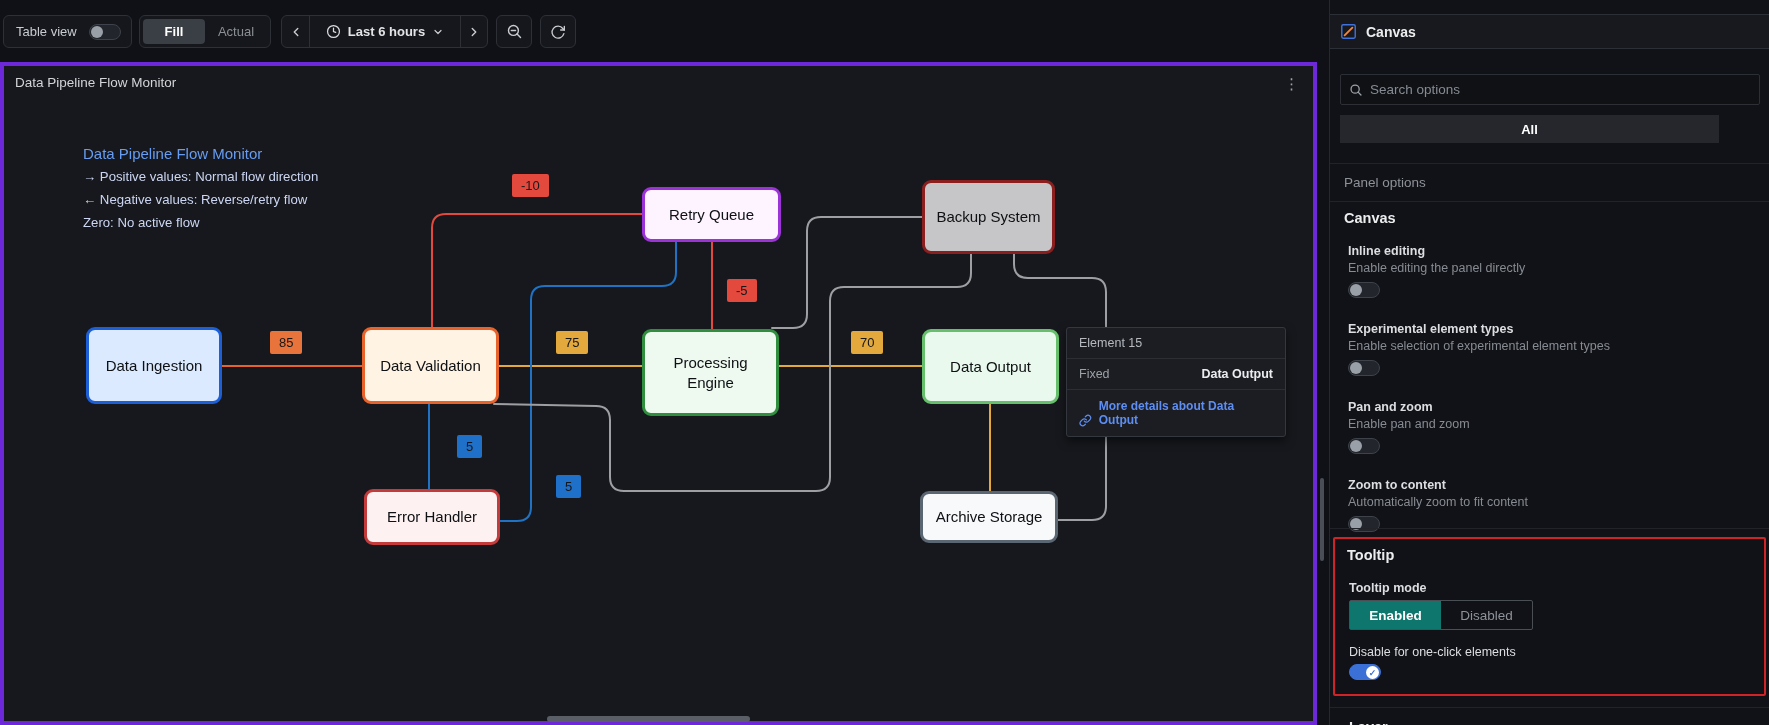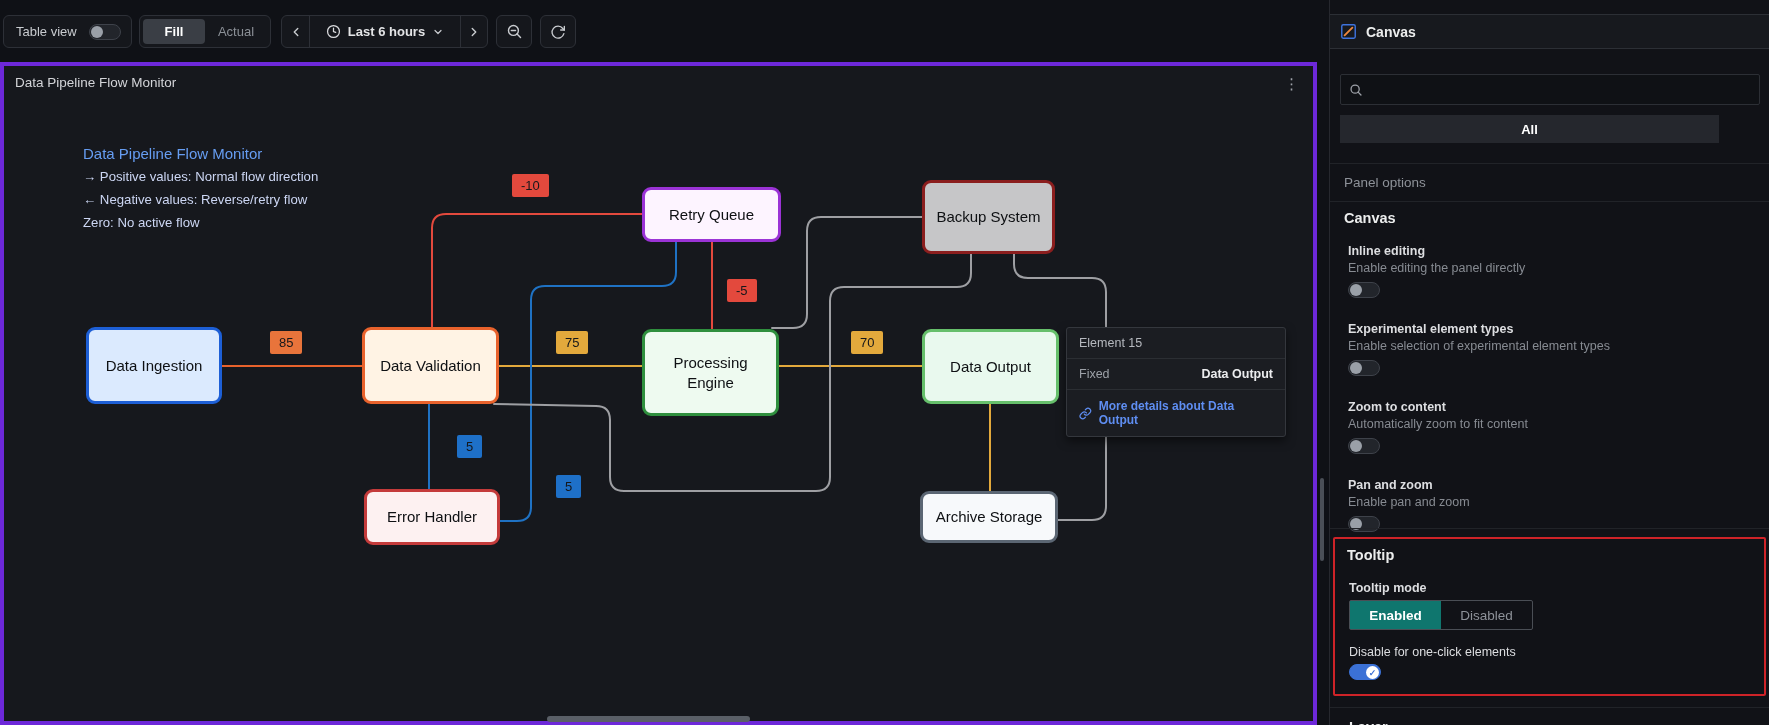--- a/index.html
+++ b/index.html
@@ -43,21 +43,21 @@
   .node span { font-size:15px; color:#0e1013; line-height:1.3; }
 
   .edge-label { position:absolute; padding:4px 9px; font-size:13px; color:#15171b; border-radius:2px; }
 
   
   .cv-tooltip { position:absolute; left:1062px; top:261px; width:220px; background:#1b1d22; border:1px solid #34373d; border-radius:3px; box-shadow:0 4px 10px rgba(0,0,0,.5); font-size:12.5px; }
   .cv-tooltip .tt-head { padding:8px 12px; color:#b6b9bf; border-bottom:1px solid #2b2e33; }
   .cv-tooltip .tt-row { padding:8px 12px; display:flex; justify-content:space-between; border-bottom:1px solid #2b2e33; }
   .tt-key { color:#9da1a8; }
   .tt-val { color:#ebecee; font-weight:bold; }
-  .tt-link { padding:9px 12px; display:flex; align-items:center; gap:7px; color:#5f8ef2; font-weight:bold; font-size:12px; cursor:pointer; }
+  .tt-link { padding:9px 12px; display:flex; align-items:flex-end; gap:7px; color:#5f8ef2; font-weight:bold; font-size:12px; cursor:pointer; }
 
   .vthumb { position:absolute; left:1320px; top:478px; width:4px; height:83px; background:#4a4f57; border-radius:2px; }
   .hthumb { position:absolute; left:547px; top:716px; width:203px; height:6px; background:#5a5f67; border-radius:3px; }
 
   
   .sidebar { position:absolute; left:1329px; top:0; width:440px; height:725px; background:#111217; border-left:1px solid #26282e; }
   .sb-header { position:absolute; left:0; top:14px; width:440px; height:35px; background:#17191e; border-top:1px solid #2c2f35; border-bottom:1px solid #2c2f35; display:flex; align-items:center; gap:9px; padding:0 10px; }
   .sb-header .title { font-size:14px; font-weight:bold; color:#eceded; }
   .search-box { position:absolute; left:10px; top:74px; width:420px; height:31px; border:1px solid #2c2f35; border-radius:2px; background:#0f1115; display:flex; align-items:center; padding:0 8px; gap:7px; }
   .search-box input { flex:1; background:transparent; border:none; outline:none; color:#c7cacd; font-size:13.5px; font-family:inherit; }
@@ -225,37 +225,38 @@
           <line x1="6.5" y1="17.5" x2="17.5" y2="6.5" stroke="#f0883e" stroke-width="2.6" stroke-linecap="round"></line>
         </svg>
       <span class="title">Canvas</span>
     </div>
 
     <div class="search-box">
       <svg class="icon" width="14" height="14" viewBox="0 0 24 24" fill="none" stroke="#9da1a8" stroke-width="2.2" stroke-linecap="round">
           <circle cx="10.5" cy="10.5" r="7"></circle>
           <line x1="20.5" y1="20.5" x2="15.6" y2="15.6"></line>
         </svg>
+      <input type="text" placeholder="Search options" style="">
     </div>
 
     <div class="all-bar">
       <div class="all-block">All</div>
     </div>
 
     <div class="sec-header">
       <span>Panel options</span>
     </div>
 
     <div class="sub-title">Canvas</div>
 
     <div class="settings">
         <div class="setting"><div class="s-label">Inline editing</div><div class="s-desc">Enable editing the panel directly</div><span class="toggle" style="display: inline-block;"><span class="knob"></span></span></div>
         <div class="setting"><div class="s-label">Experimental element types</div><div class="s-desc">Enable selection of experimental element types</div><span class="toggle" style="display: inline-block;"><span class="knob"></span></span></div>
+        <div class="setting"><div class="s-label">Pan and zoom</div><div class="s-desc">Enable pan and zoom</div><span class="toggle" style="display: inline-block;"><span class="knob"></span></span></div>
         <div class="setting"><div class="s-label">Zoom to content</div><div class="s-desc">Automatically zoom to fit content</div><span class="toggle" style="display: inline-block;"><span class="knob"></span></span></div>
-        <div class="setting"><div class="s-label">Pan and zoom</div><div class="s-desc">Enable pan and zoom</div><span class="toggle" style="display: inline-block;"><span class="knob"></span></span></div>
       </div>
 
     <div class="divider" style="top:528px;"></div>
 
     <div class="hl-box"></div>
     <div class="tt-sec-title">Tooltip</div>
     <div class="tt-mode-label">Tooltip mode</div>
     <div class="radio-group">
       <span class="radio-opt sel">Enabled</span>
       <span class="radio-opt unsel">Disabled</span>

